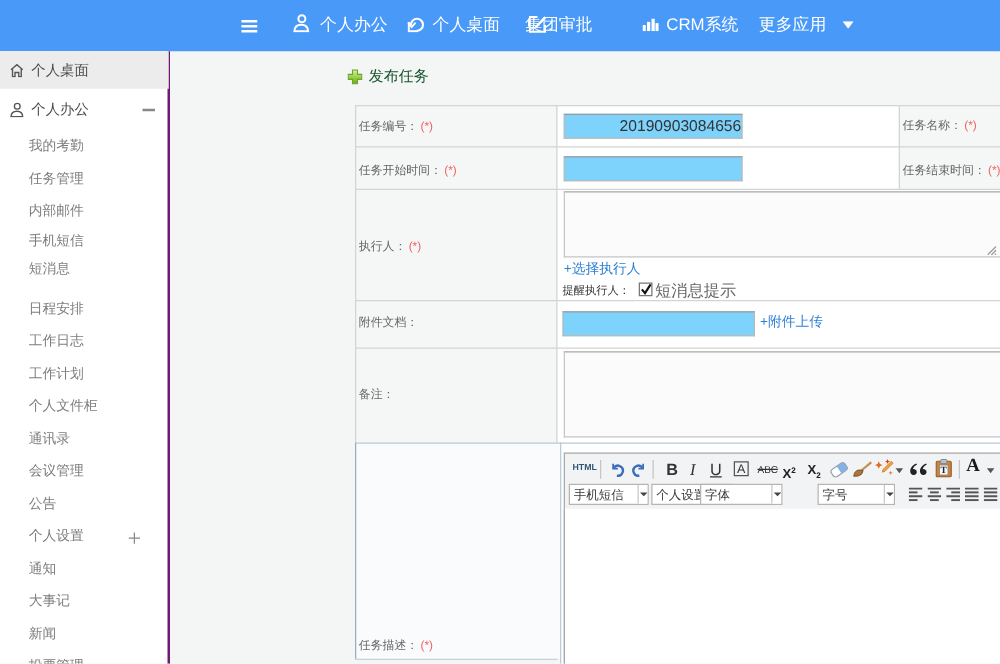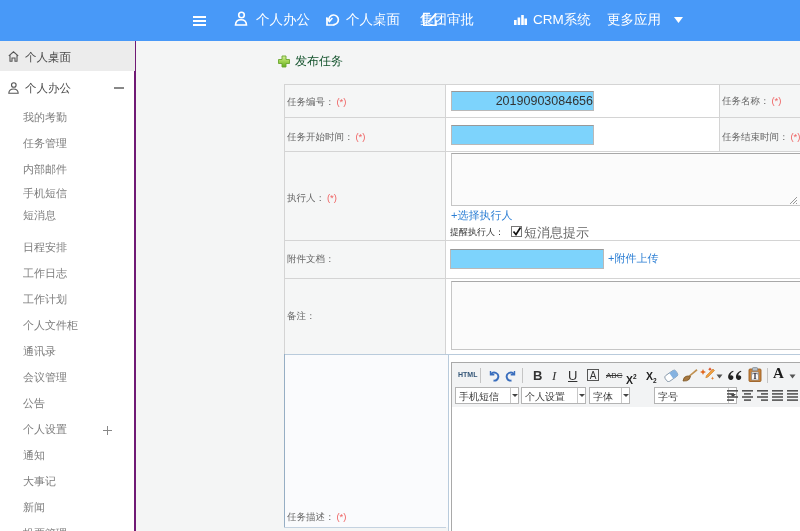--- a/index.html
+++ b/index.html
@@ -225,25 +225,25 @@
   <path d="M0.5 0.5 L6.5 0.5 L3.5 4.5 Z" fill="#555"></path>
 </svg>
 <div class="ksel" style="left:455px;top:387px;width:64px">
     <span class="tx">手机短信</span>
     <span class="ar"></span>
   </div>
 <div class="ksel" style="left:521px;top:387px;width:65px">
     <span class="tx">个人设置</span>
     <span class="ar"></span>
   </div>
-<div class="ksel" style="left:589px;top:387px;width:41px">
+<div class="ksel" style="left:560px;top:387px;width:66px">
     <span class="tx">字体</span>
     <span class="ar"></span>
   </div>
-<div class="ksel" style="left:654px;top:387px;width:83px">
+<div class="ksel" style="left:654px;top:387px;width:62px">
     <span class="tx">字号</span>
     <span class="ar"></span>
   </div>
 <svg class="abs" style="left:727px;top:390px" width="11" height="11" viewBox="0 0 11 11">
   <rect x="0" y="0" width="11" height="1.6" fill="#555"></rect>
     <rect x="0" y="3.1" width="7" height="1.6" fill="#555"></rect>
   <rect x="0" y="6.2" width="11" height="1.6" fill="#555"></rect>
     <rect x="0" y="9.3" width="7" height="1.6" fill="#555"></rect>
 </svg>
 <svg class="abs" style="left:742px;top:390px" width="11" height="11" viewBox="0 0 11 11">

